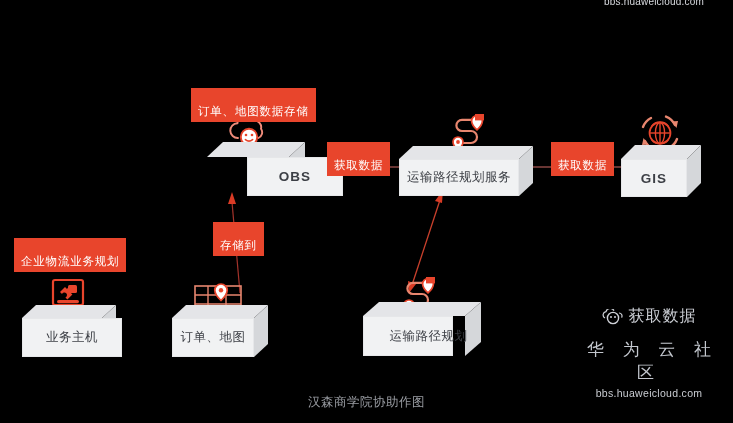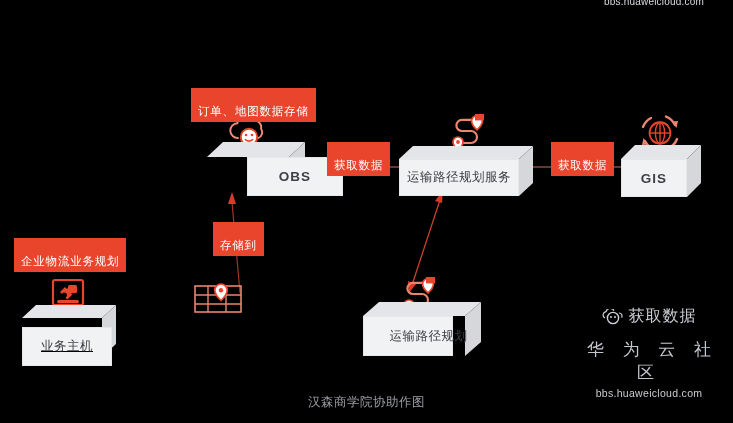--- a/index.html
+++ b/index.html
@@ -167,36 +167,44 @@
       <path d="M16 16 l5 -5 2 2 a2.6 2.6 0 1 1 3.4 3.4 l2 2 -5 5 -2 -2 a2.6 2.6 0 1 0 -3.4 -3.4 z" fill="#e8452c"></path>
       <rect x="24" y="9" width="9" height="8" rx="1.5" fill="#e8452c"></rect>
       <rect x="13" y="24" width="22" height="3.2" rx="1.6" fill="#e8452c"></rect>
       <rect x="6" y="31" width="36" height="3" rx="1.5" fill="#e8452c"></rect>
     </svg>
   </div>
   <div class="box" style="left:22px; top:305px; width:94px; height:52px;">
     <div class="face-top" style="clip-path: polygon(14px 0, 94px 0, 80px 13px, 0 13px); height:13px;"></div>
     <div class="face-right" style="left:80px; top:0; width:14px; height:52px;
                 clip-path: polygon(0 13px, 14px 0, 14px 39px, 0 52px);"></div>
-    <div class="face-front" style="left:0; top:22px; width:90px; height:39px;text-decoration:underline;">
+    <div class="face-front" style="left:0; top:13px; width:100px; height:39px;">
       <span class="box-label">业务主机</span>
     </div>
   </div>
   <div class="badge" style="left:14px; top:238px;">企业物流业务规划</div>
 
   <div class="icon-wrap" style="left:192px; top:280px; width:52px; height:38px;">
     <svg width="52" height="38" viewBox="0 0 52 38">
       <rect x="3" y="6" width="46" height="26" fill="none" stroke="#e8866f" stroke-width="1.6"></rect>
       <line x1="3" y1="15" x2="49" y2="15" stroke="#e8866f" stroke-width="1.4"></line>
       <line x1="3" y1="24" x2="49" y2="24" stroke="#e8866f" stroke-width="1.4"></line>
       <line x1="16" y1="6" x2="16" y2="32" stroke="#e8866f" stroke-width="1.4"></line>
       <line x1="34" y1="6" x2="34" y2="32" stroke="#e8866f" stroke-width="1.4"></line>
       <path d="M29 4 a6.2 6.2 0 0 1 6.2 6.2 c0 4.4 -6.2 10.3 -6.2 10.3 s-6.2 -5.9 -6.2 -10.3 a6.2 6.2 0 0 1 6.2 -6.2 z" fill="#ffffff" stroke="#e8452c" stroke-width="1.7"></path>
       <circle cx="29" cy="10.2" r="2.2" fill="#e8452c"></circle>
     </svg>
+  </div>
+  <div class="box" style="left:172px; top:305px; width:96px; height:52px;">
+    <div class="face-top" style="clip-path: polygon(14px 0, 96px 0, 82px 13px, 0 13px); height:13px;"></div>
+    <div class="face-right" style="left:82px; top:0; width:14px; height:52px;
+                clip-path: polygon(0 13px, 14px 0, 14px 39px, 0 52px);"></div>
+    <div class="face-front" style="left:0; top:13px; width:82px; height:39px;">
+      <span class="box-label">订单、地图</span>
+    </div>
   </div>
   <div class="badge" style="left:213px; top:222px;">存储到</div>
 
   <div class="icon-wrap" style="left:227px; top:112px; width:44px; height:38px;">
     <svg width="44" height="38" viewBox="0 0 44 38">
       <path d="M11 26 a7.4 7.4 0 0 1 -0.6 -14.8 a8.6 8.6 0 0 1 16.4 -2.6 a6.6 6.6 0 0 1 7.2 8.1 a6.2 6.2 0 0 1 -2.6 9.3" fill="none" stroke="#ef8b7a" stroke-width="1.9" stroke-linecap="round"></path>
       <circle cx="22" cy="25" r="8.2" fill="#ffffff" stroke="#e8452c" stroke-width="1.9"></circle>
       <circle cx="19" cy="23" r="1.3" fill="#e8452c"></circle>
       <circle cx="25" cy="23" r="1.3" fill="#e8452c"></circle>
       <path d="M18.4 27.6 q3.6 3 7.2 0" fill="none" stroke="#e8452c" stroke-width="1.6" stroke-linecap="round"></path>

